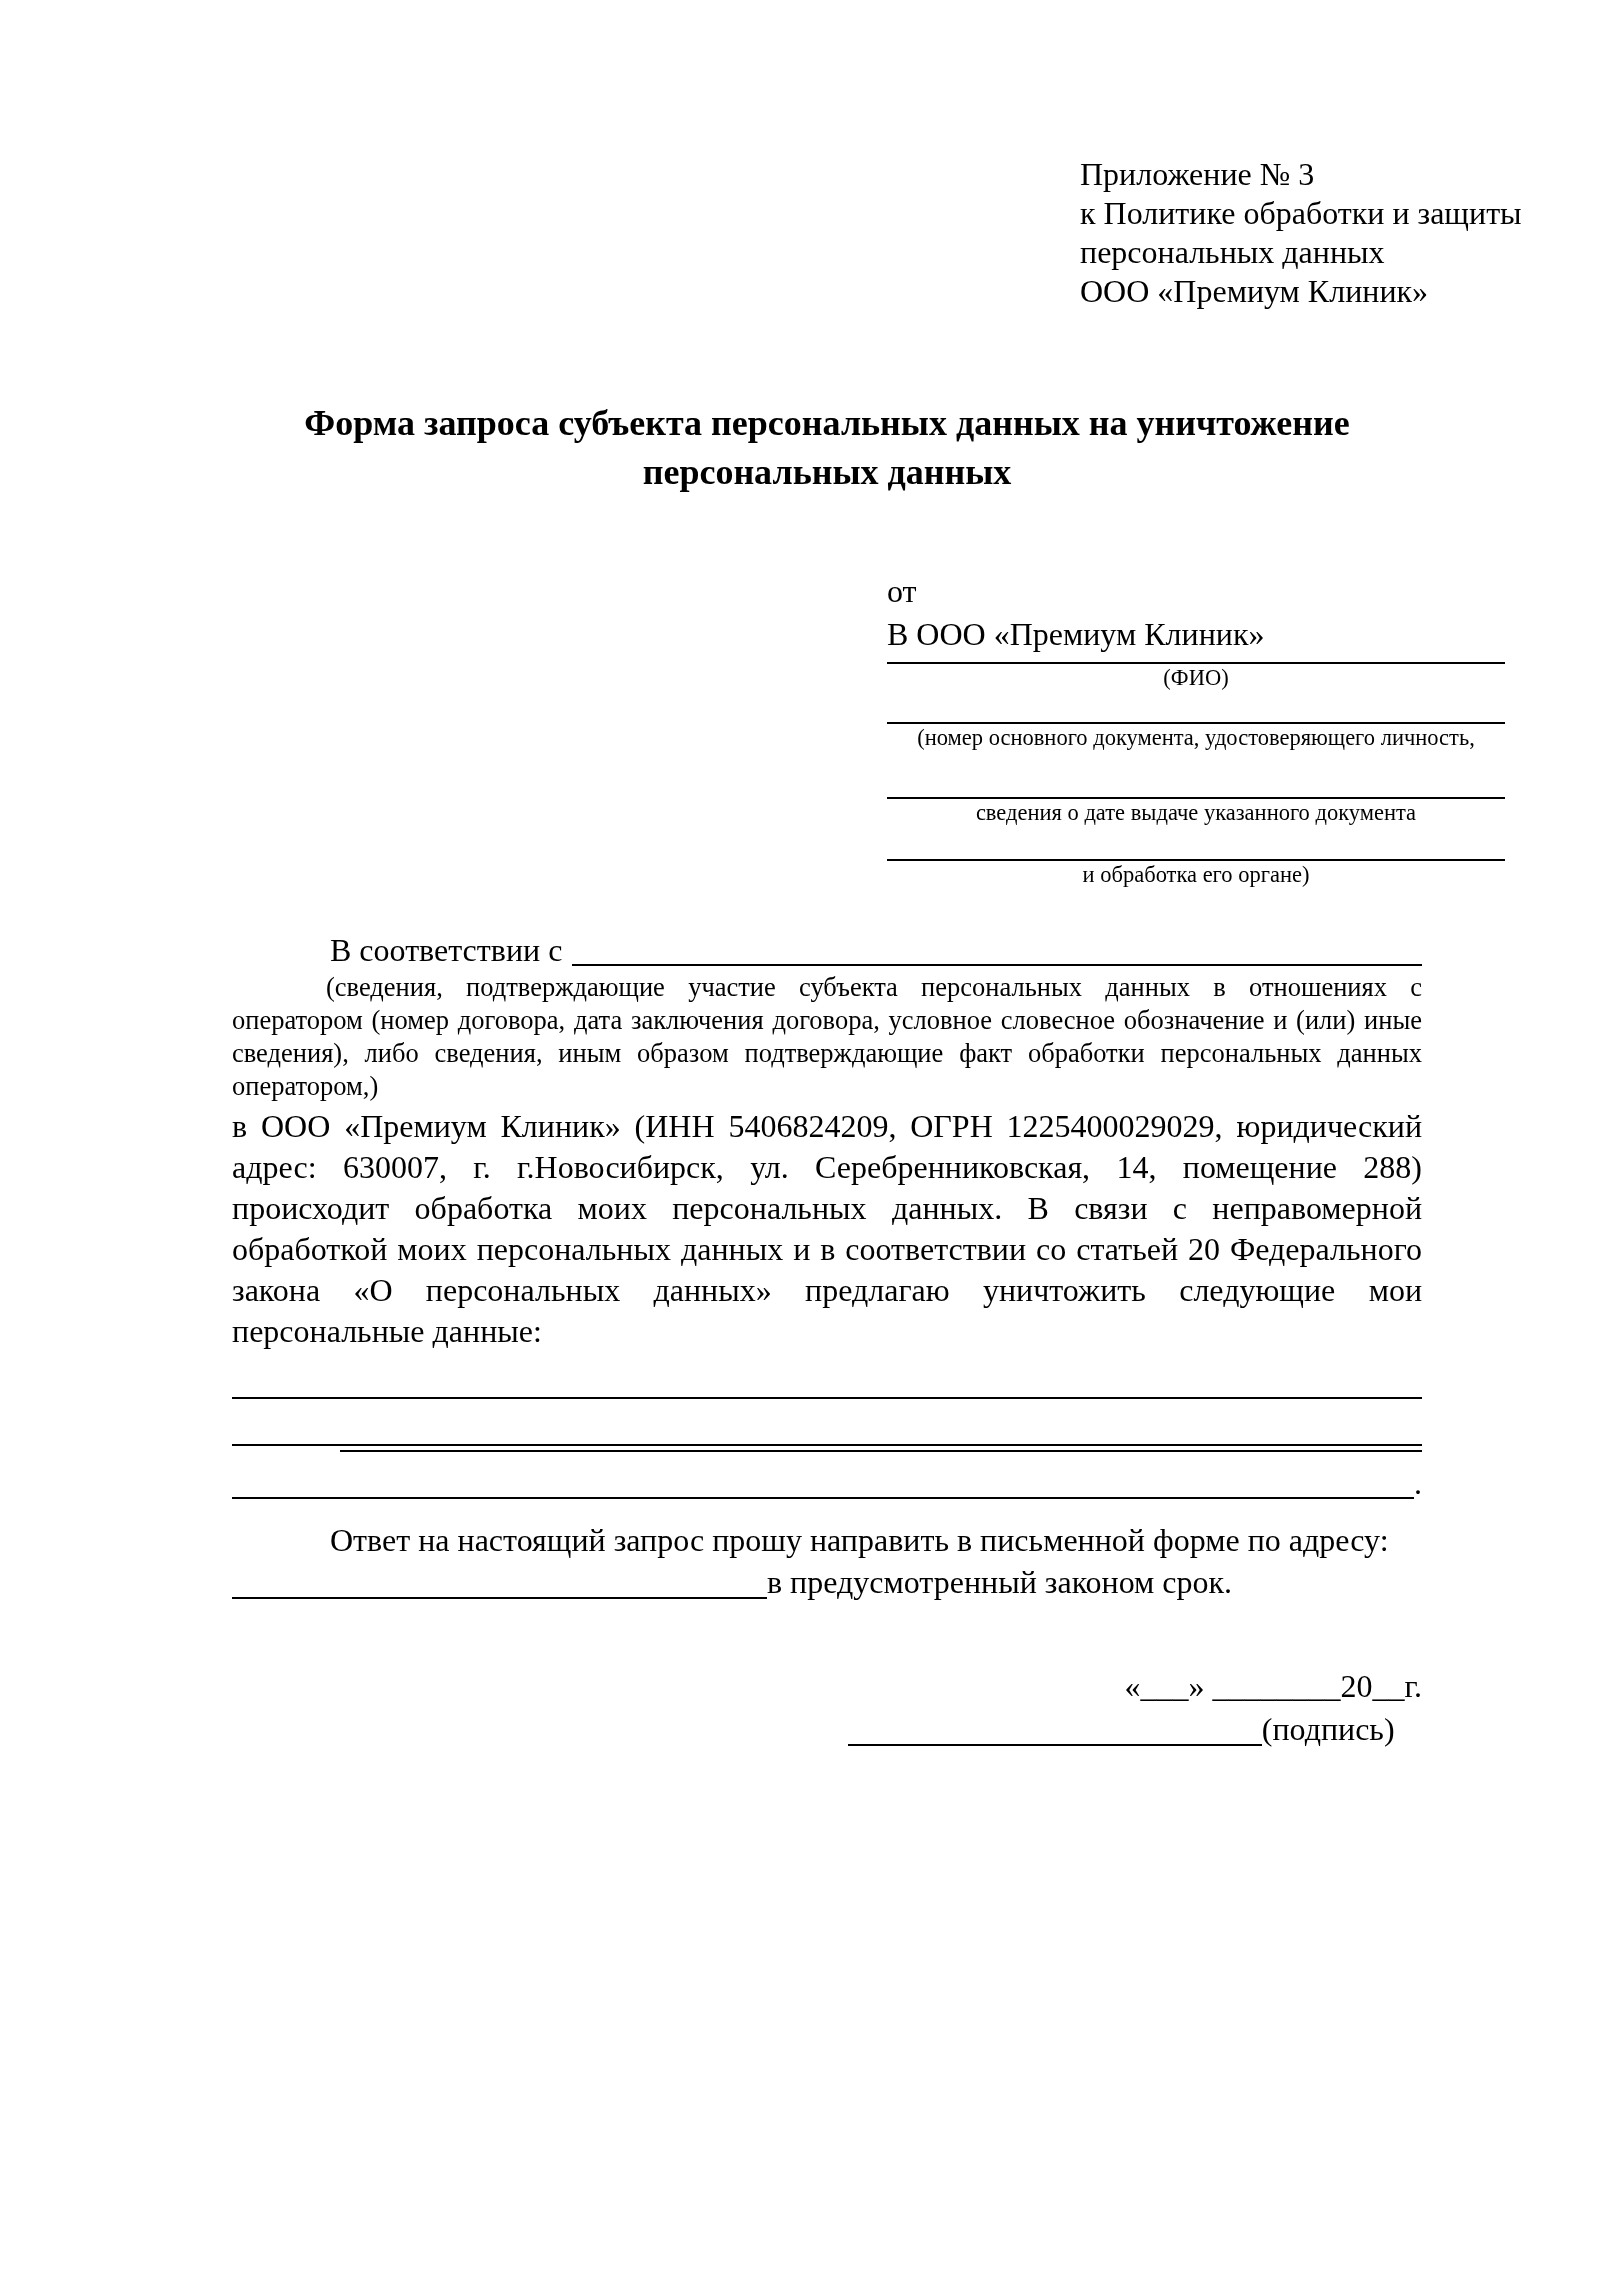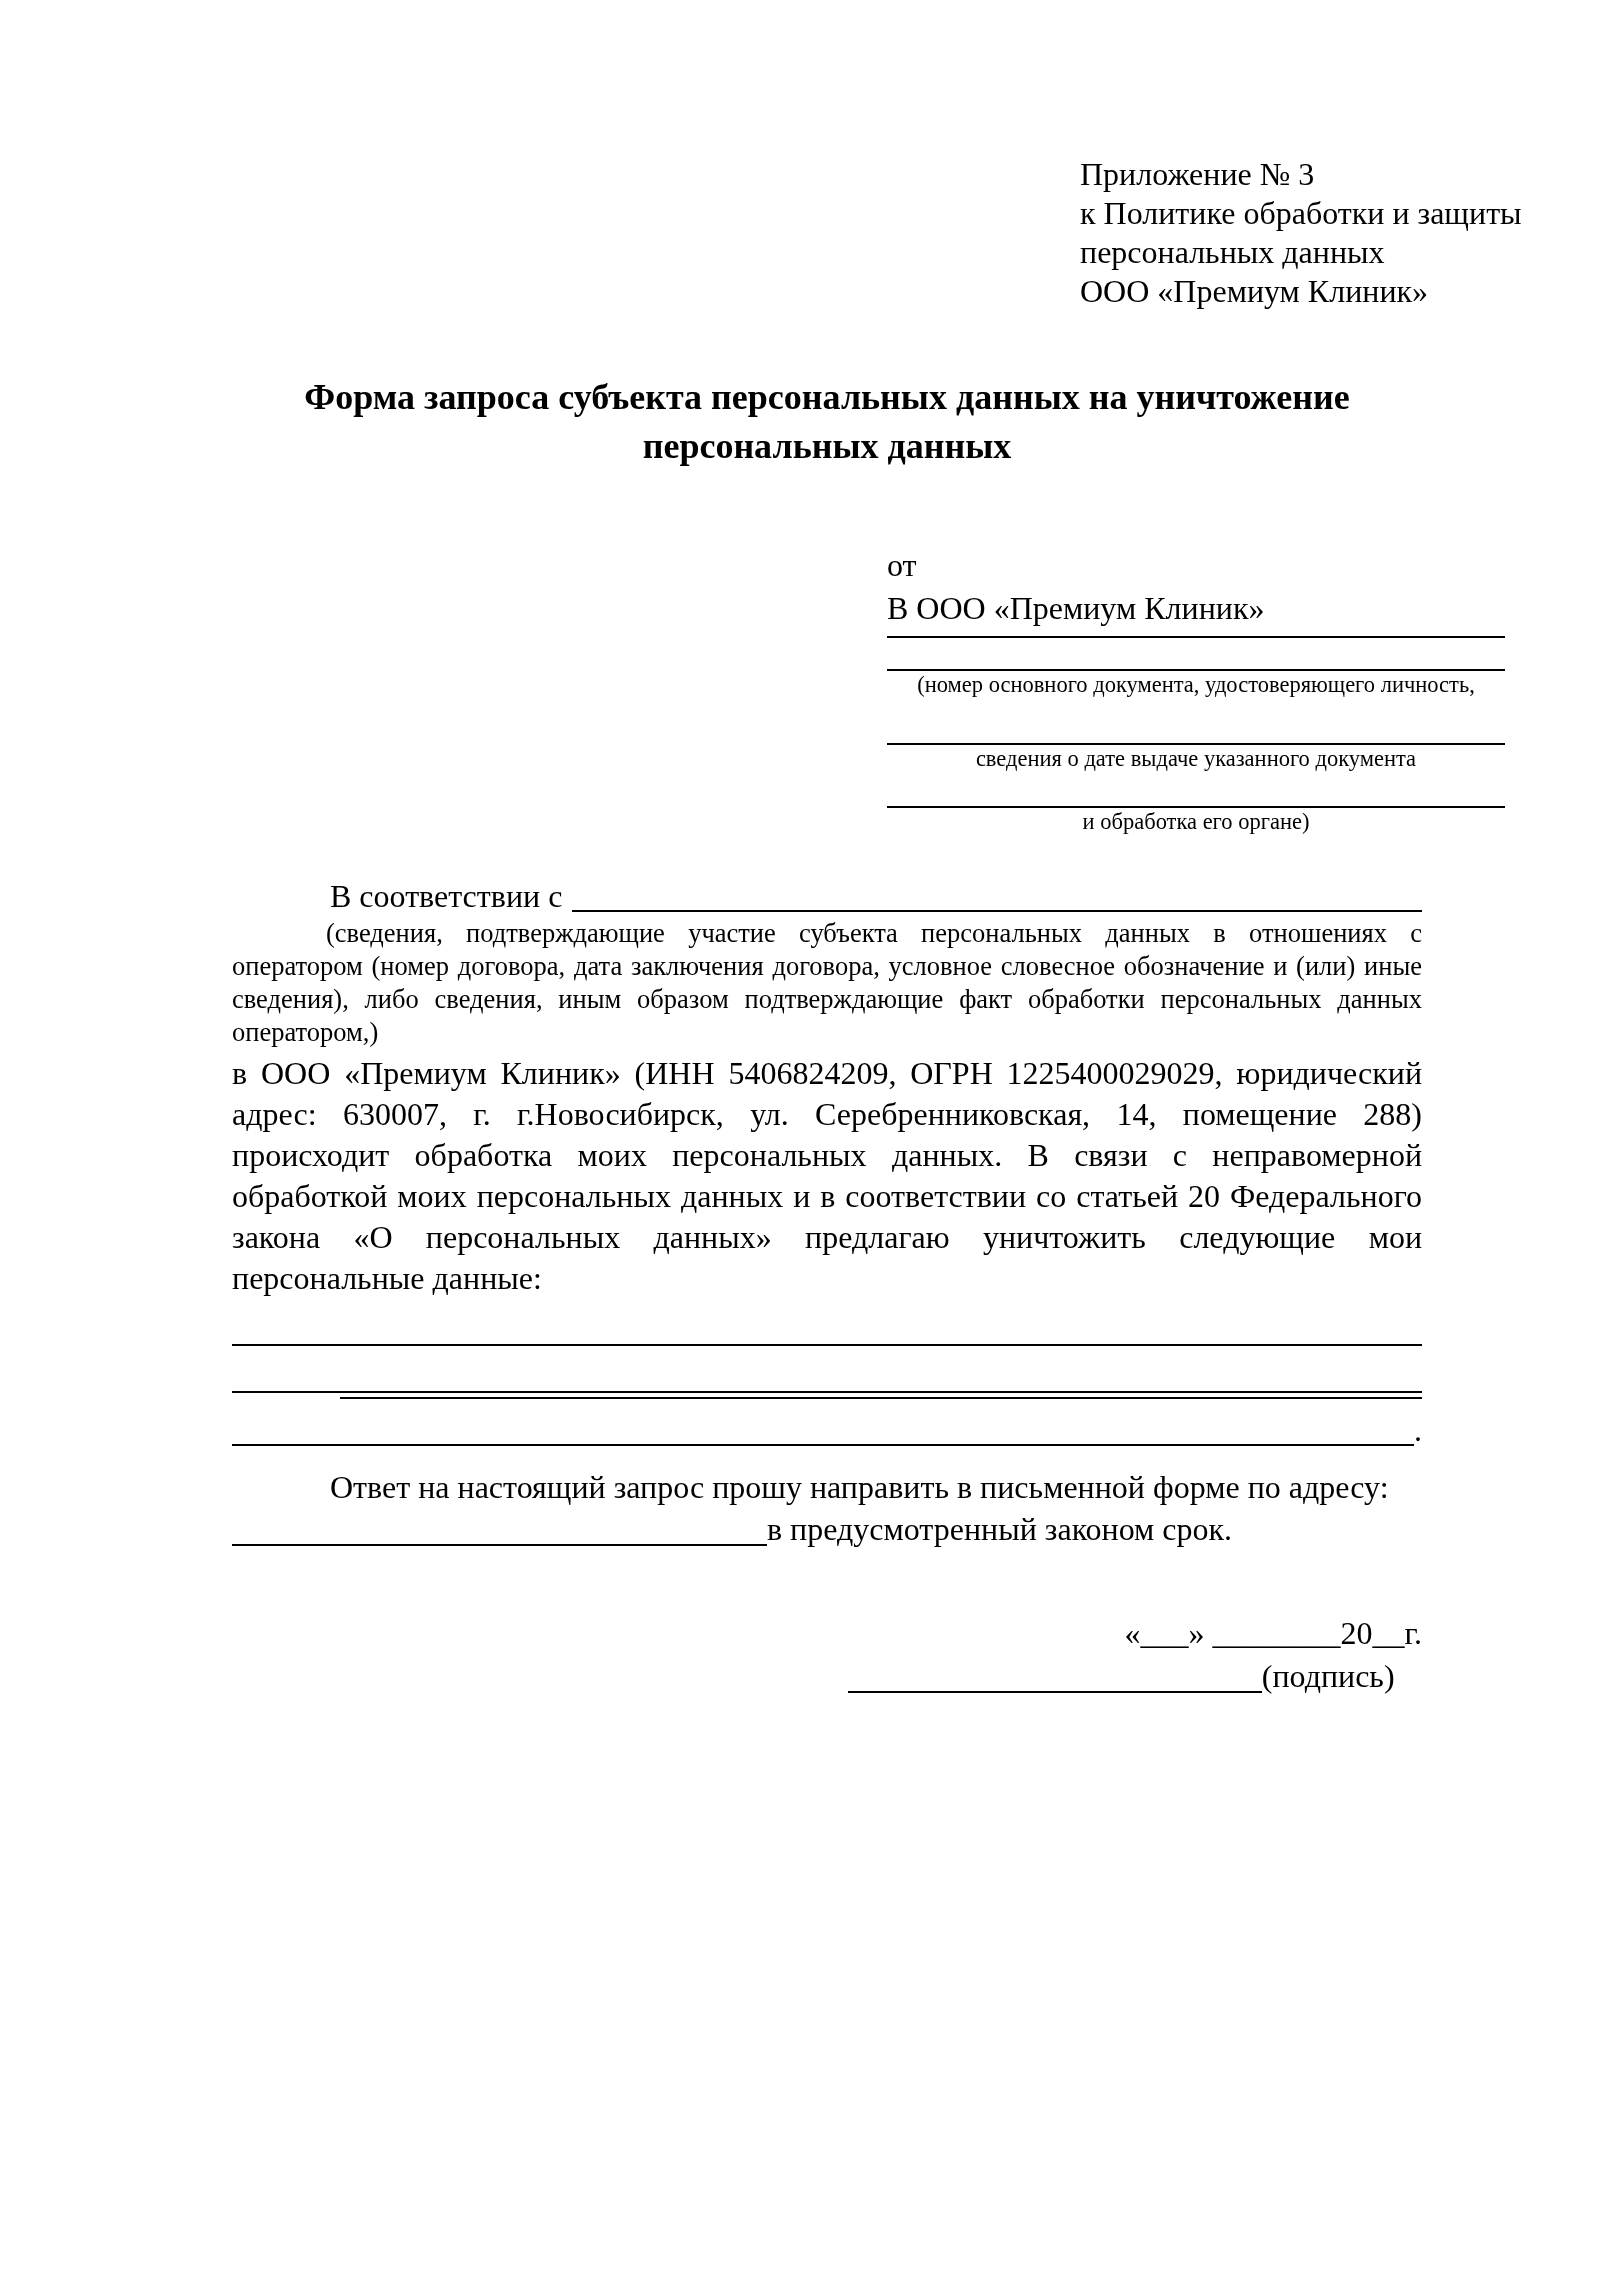--- a/index.html
+++ b/index.html
@@ -22,21 +22,21 @@
   
   .appendix {
     margin-left: 848px;
     font-size: 32px;
     line-height: 39px;
     white-space: nowrap;
   }
 
   
   .doc-title {
-    margin-top: 62px;
+    margin-top: 88px;
     font-size: 36px;
     line-height: 49px;
     font-weight: bold;
     text-align: center;
   }
 
   
   .addressee {
     margin-top: 73px;
     margin-left: 655px;
@@ -159,20 +159,21 @@
     <div>ООО «Премиум Клиник»</div>
   </div>
 
   <div class="doc-title">Форма запроса субъекта персональных данных на уничтожение персональных данных</div>
 
   <div class="addressee">
     <div>от</div>
     <div>В ООО «Премиум Клиник»</div>
 
     <div class="write-line wl-1"></div>
+    <div class="field-caption">(ФИО)</div>
 
     <div class="write-line wl-2"></div>
     <div class="field-caption">(номер основного документа, удостоверяющего личность,</div>
 
     <div class="write-line wl-3"></div>
     <div class="field-caption">сведения о дате выдаче указанного документа</div>
 
     <div class="write-line wl-4"></div>
     <div class="field-caption">и обработка его органе)</div>
   </div>

